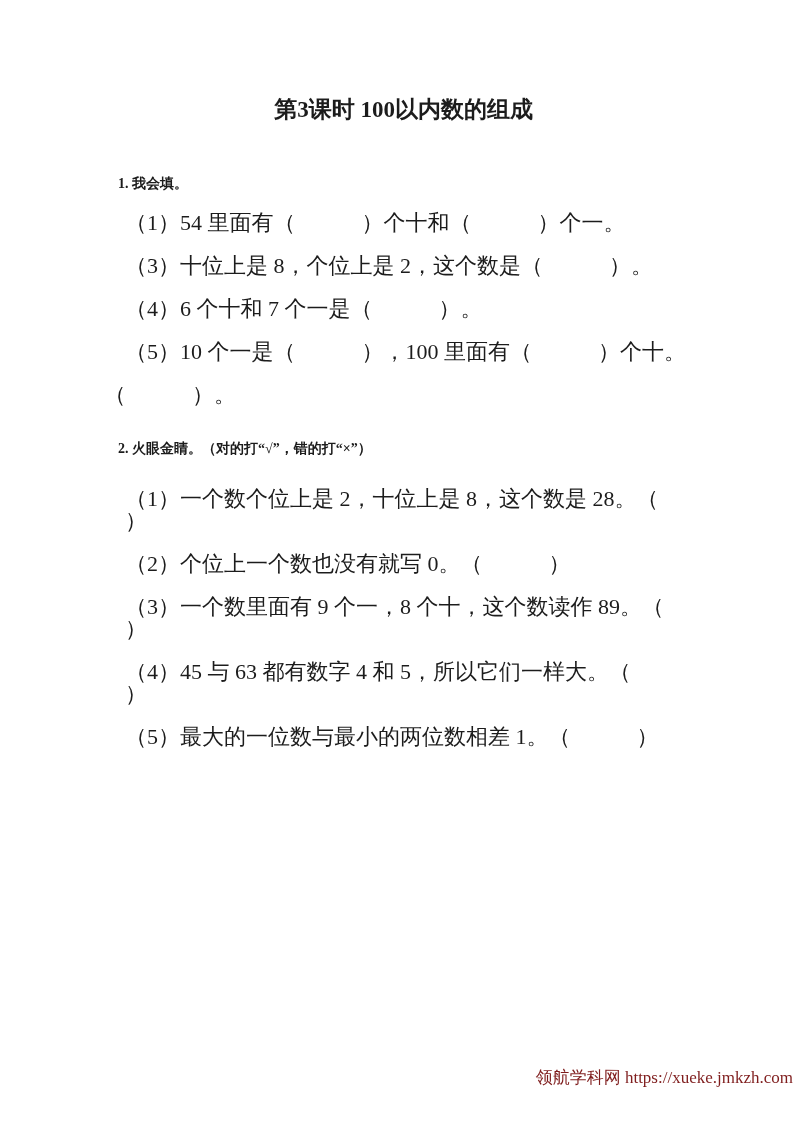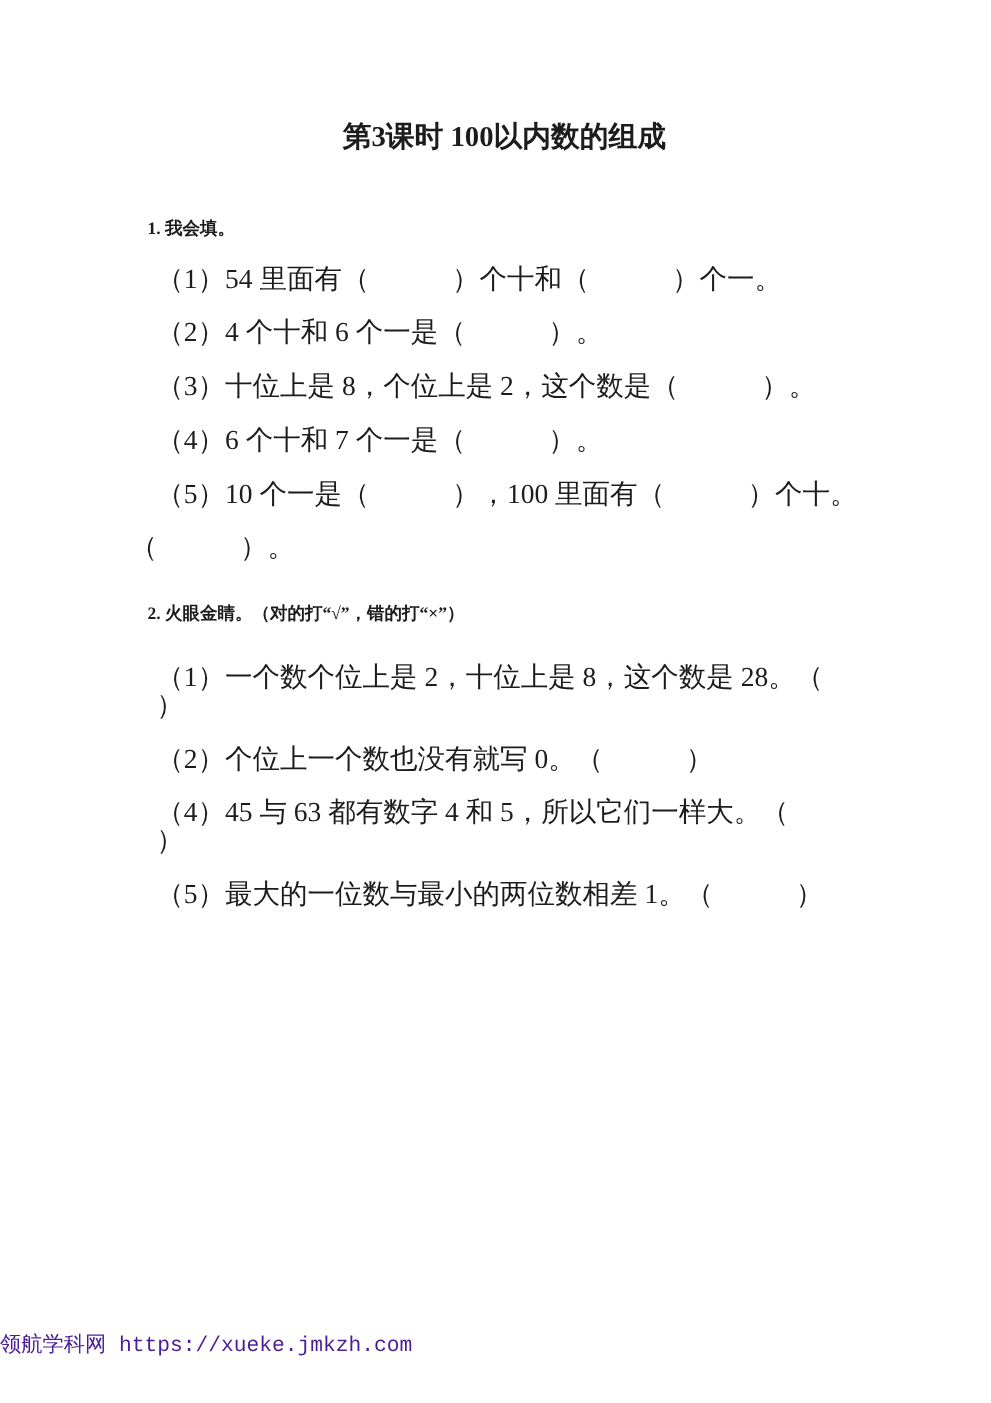--- a/index.html
+++ b/index.html
@@ -53,52 +53,52 @@
   }
   .section-block {
     margin: 0;
     padding: 0;
   }
   .watermark {
     position: absolute;
     left: 0;
     top: 1066px;
     width: 100%;
-    text-align: left;
-    font-family: Liberation Mono, monospace;
+    text-align: right;
+    font-family: Liberation Serif, serif;
     font-size: 17px;
-    color: #4c1d95;
+    color: #7f1d1d;
     line-height: 24px;
     white-space: pre-wrap;
   }
 </style>
 </head>
 <body>
 
 <div class="page">
   <div class="content">
 
     <h1 class="doc-title">第3课时 100以内数的组成</h1>
 
     <div class="section-block">
       <h2 class="section-heading">1. 我会填。</h2>
 
       <p class="question">（1）54 里面有（            ）个十和（            ）个一。</p>
-      <p class="question">（2）4 个十和 6 个一是（            ）。</p>
       <p class="question">（3）十位上是 8，个位上是 2，这个数是（            ）。</p>
       <p class="question">（4）6 个十和 7 个一是（            ）。</p>
       <p class="question">（5）10 个一是（            ），100 里面有（            ）个十。</p>
       <p class="question continuation">（            ）。</p>
     </div>
 
     <div class="section-block">
       <h2 class="section-heading second">2. 火眼金睛。（对的打“√”，错的打“×”）</h2>
 
       <p class="question">（1）一个数个位上是 2，十位上是 8，这个数是 28。（            ）</p>
       <p class="question">（2）个位上一个数也没有就写 0。（            ）</p>
+      <p class="question">（3）一个数里面有 9 个一，8 个十，这个数读作 89。（            ）</p>
       <p class="question">（4）45 与 63 都有数字 4 和 5，所以它们一样大。（            ）</p>
       <p class="question">（5）最大的一位数与最小的两位数相差 1。（            ）</p>
     </div>
 
   </div>
 
   <div class="watermark">领航学科网 https://xueke.jmkzh.com</div>
 </div>
 
 </body></html>

